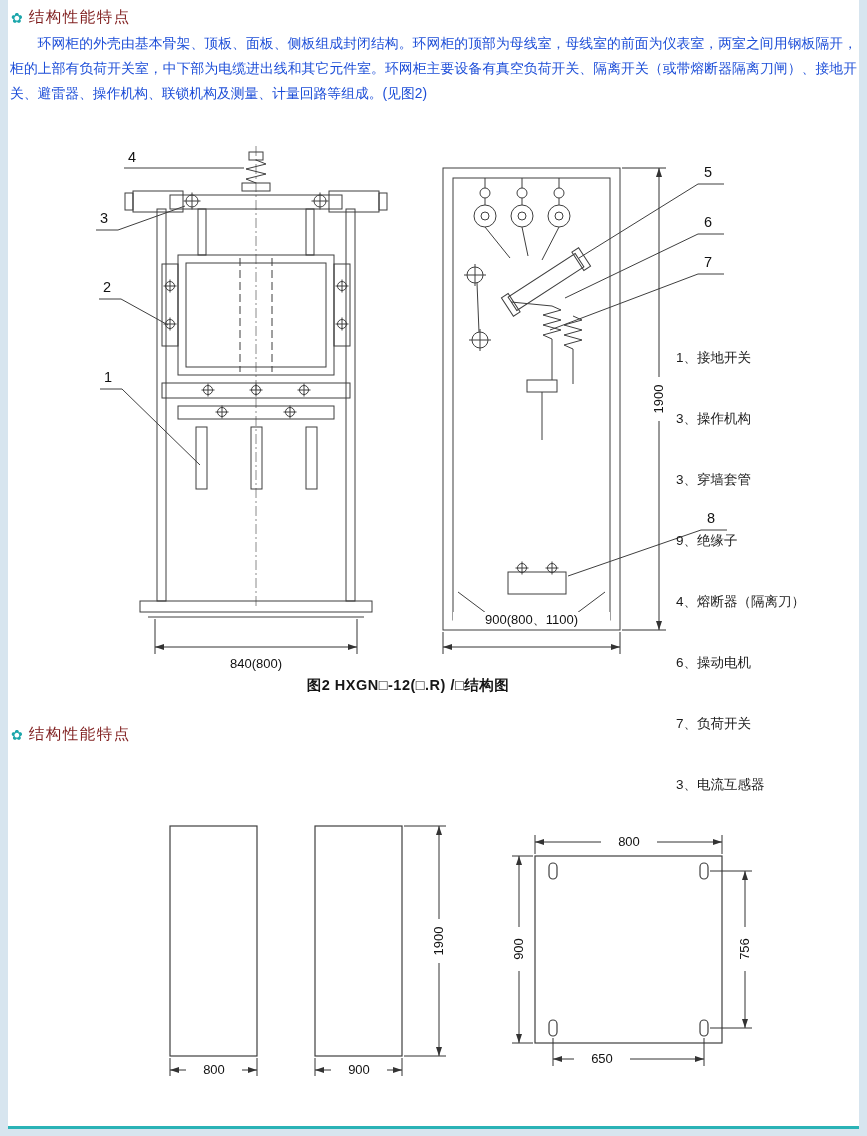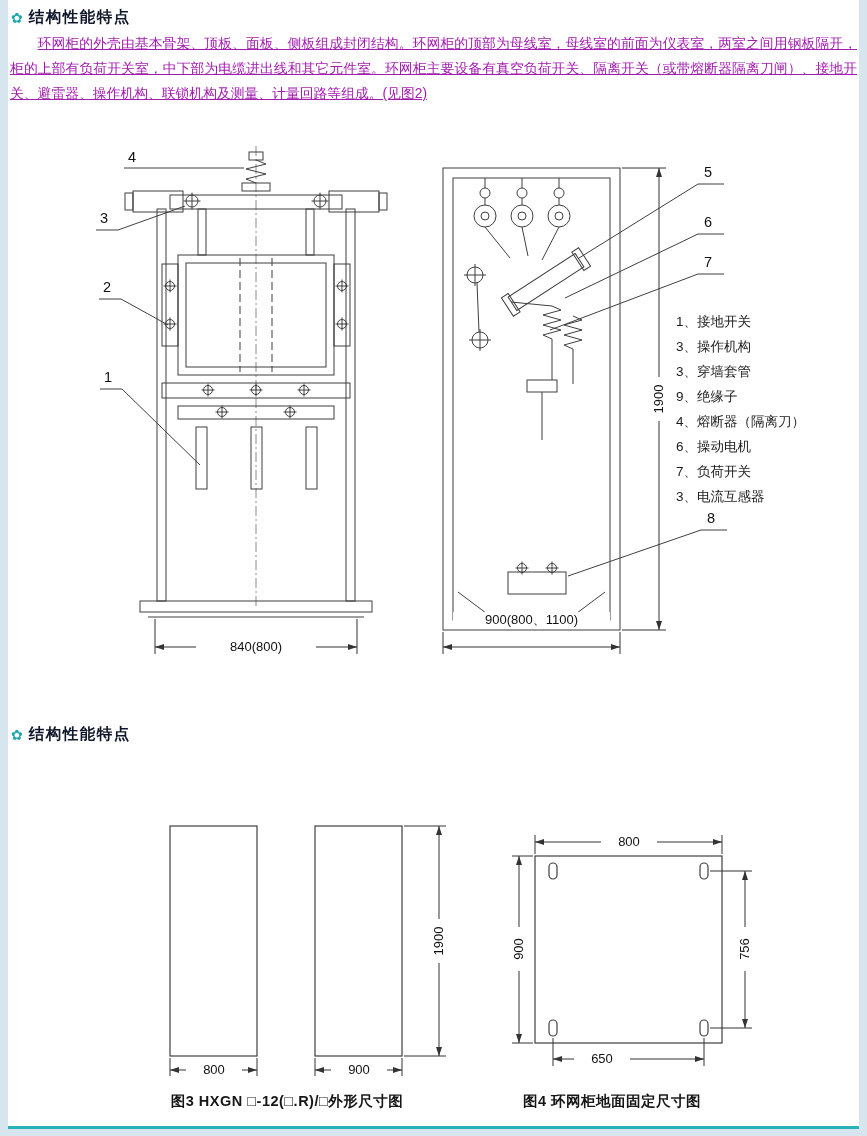--- a/index.html
+++ b/index.html
@@ -1,28 +1,28 @@
 <!DOCTYPE html>
 <html><head>
 <meta charset="utf-8">
 <style>
   * { margin:0; padding:0; box-sizing:border-box; }
   html,body { width:867px; height:1136px; overflow:hidden; }
   body { background:#d7e5ef; font-family:"Liberation Sans","DejaVu Sans",sans-serif; position:relative; }
   .page { position:absolute; left:8px; top:0; width:851px; height:1129px; background:#ffffff; border-bottom:3px solid #2ab3b6; }
   .sec-header { position:absolute; left:3px; display:flex; align-items:center; gap:6px; }
   .sec-icon { color:#1ba6ab; font-size:14px; line-height:16px; }
-  .sec-title { color:#0f172a; font-size:15.5px; font-weight:bold; letter-spacing:1.5px; }
-  .para { position:absolute; left:2px; top:31px; width:847px; font-size:13.8px; line-height:25px; color:#a21caf; text-align:justify; text-indent:2em;text-decoration:underline; }
+  .sec-title { color:#7f1d1d; font-size:15.5px; font-weight:normal; letter-spacing:1.5px; }
+  .para { position:absolute; left:2px; top:31px; width:847px; font-size:13.8px; line-height:25px; color:#1d4ed8; text-align:justify; text-indent:2em; }
   .fig-svg { position:absolute; }
   .lbl { position:absolute; font-size:13px; color:#111; background:#fff; text-align:center; line-height:16px; height:16px; }
   .vrot { transform:rotate(-90deg); transform-origin:50% 50%; }
   .callout { position:absolute; font-size:14.5px; color:#111; line-height:17px; }
   .legend { position:absolute; left:668px; top:309px; }
-  .legend div { font-size:13.5px; line-height:25px; color:#1c1c1c; white-space:nowrap; }
+  .legend div { font-size:13.5px; line-height:25px; color:#1c1c1c; white-space:nowrap;margin-top:36px; }
   .fig-caption { position:absolute; text-align:center; font-size:14.5px; font-weight:600; color:#161616; letter-spacing:0.5px; }
 </style>
 </head>
 <body>
 
 <div class="page">
 
   <div class="sec-header" style="top:7px">
     <span class="sec-icon">✿</span>
     <span class="sec-title">结构性能特点</span>
@@ -174,24 +174,25 @@
     <div>1、接地开关</div>
     <div>3、操作机构</div>
     <div>3、穿墙套管</div>
     <div>9、绝缘子</div>
     <div>4、熔断器（隔离刀）</div>
     <div>6、操动电机</div>
     <div>7、负荷开关</div>
     <div>3、电流互感器</div>
   </div>
 
-  <span class="lbl" style="left:188px;top:639px;width:120px">840(800)</span>
+  <span class="lbl" style="left:188px;top:656px;width:120px">840(800)</span>
   <span class="lbl" style="left:445px;top:612px;width:157px">900(800、1100)</span>
   <span class="lbl vrot" style="left:629px;top:391px;width:44px">1900</span>
 
+  <div class="fig-caption" style="left:0;top:676px;width:800px">图2 HXGN□-12(□.R) /□结构图</div>
 
   <div class="sec-header" style="top:724px">
     <span class="sec-icon">✿</span>
     <span class="sec-title">结构性能特点</span>
   </div>
 
   <svg class="fig-svg" style="left:92px;top:810px" width="680" height="290" viewBox="0 0 680 290">
     <g stroke="#3f3f3f" stroke-width="1.2" fill="none">
       <rect x="70" y="16" width="87" height="230"></rect>
       <rect x="215" y="16" width="87" height="230"></rect>
@@ -244,16 +245,14 @@
 
   <span class="lbl" style="left:178px;top:1062px;width:56px">800</span>
   <span class="lbl" style="left:323px;top:1062px;width:56px">900</span>
   <span class="lbl vrot" style="left:409px;top:933px;width:44px">1900</span>
 
   <span class="lbl" style="left:593px;top:834px;width:56px">800</span>
   <span class="lbl" style="left:566px;top:1051px;width:56px">650</span>
   <span class="lbl vrot" style="left:489px;top:941px;width:44px">900</span>
   <span class="lbl vrot" style="left:715px;top:941px;width:44px">756</span>
 
-  <div class="fig-caption" style="left:79px;top:1092px;width:400px">图3 HXGN □-12(□.R)/□外形尺寸图</div>
-  <div class="fig-caption" style="left:454px;top:1092px;width:300px">图4 环网柜地面固定尺寸图</div>
 
 </div>
 
 </body></html>

